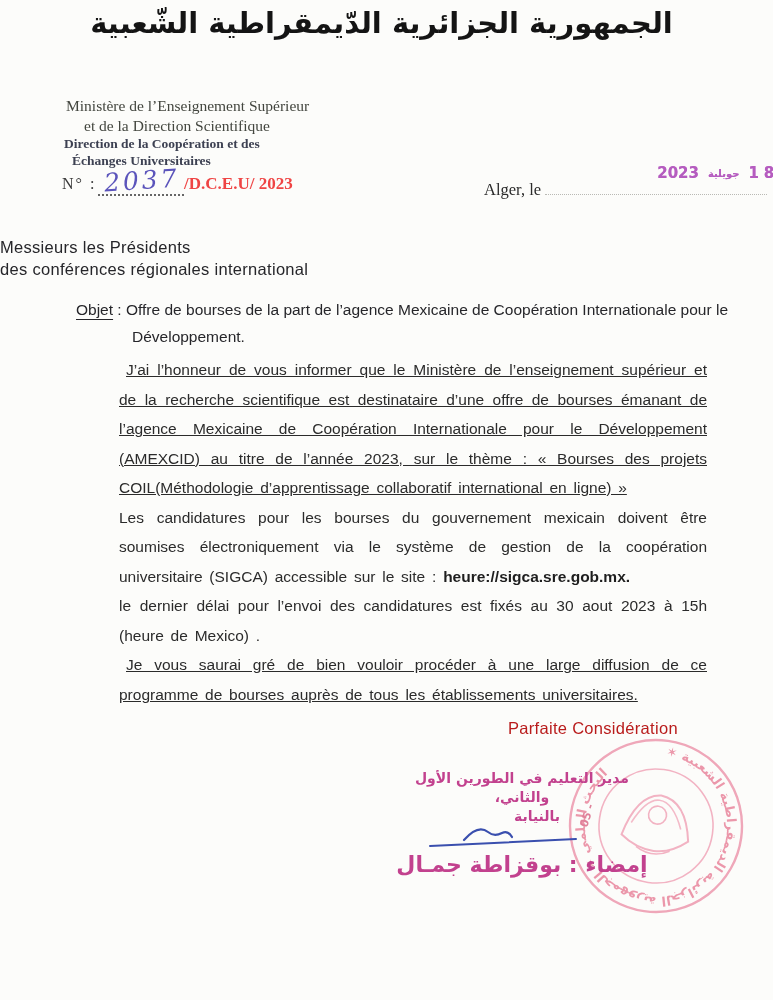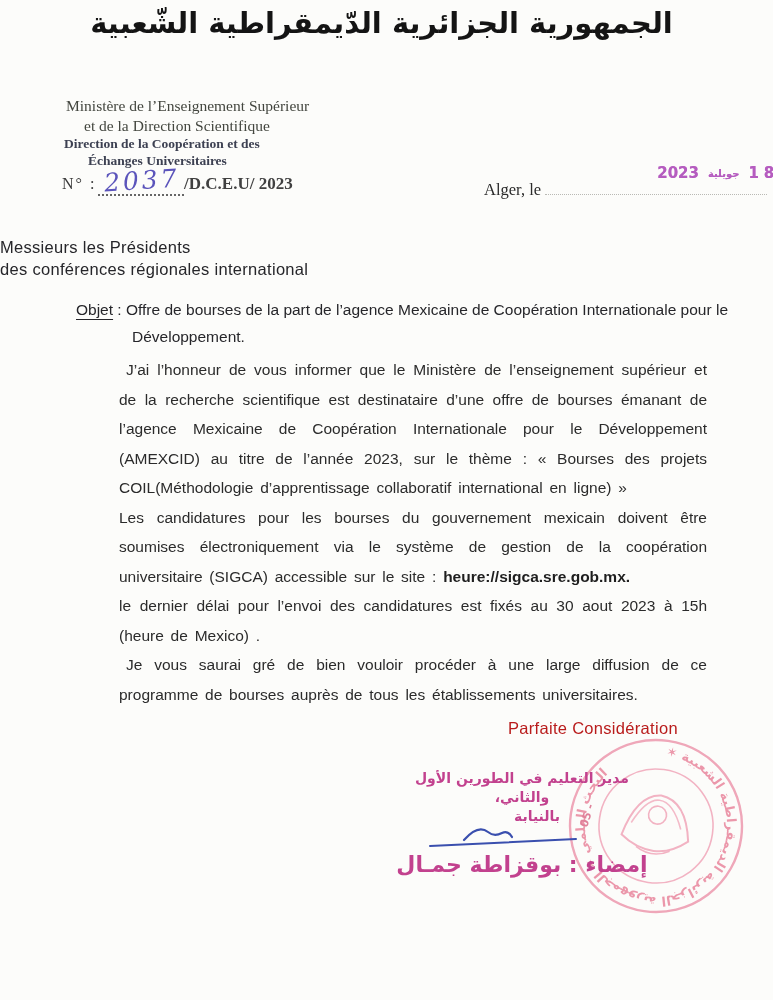--- a/index.html
+++ b/index.html
@@ -19,34 +19,34 @@
   }
   .ministry{
     position:absolute;top:96px;left:66px;
     font-family:"Liberation Serif",serif;font-size:15.5px;color:#43463f;line-height:20px;
   }
   .ministry .l2{padding-left:18px;}
   .direction{
     position:absolute;top:135px;left:64px;
     font-family:"Liberation Serif",serif;font-weight:bold;font-size:13.5px;color:#3d4152;line-height:17px;
   }
-  .direction .l2{padding-left:8px;margin-left:16px;}
+  .direction .l2{padding-left:8px;}
   .refline{
     position:absolute;top:171px;left:62px;
     font-family:"Liberation Serif",serif;font-size:16px;color:#222;white-space:nowrap;
   }
   .ref-prefix{letter-spacing:2px;color:#3a3a3a;}
   .ref-number-wrap{
     display:inline-block;border-bottom:2px dotted #666;padding:0 4px 1px 6px;margin-left:2px;
   }
   .ref-number{
     display:inline-block;font-family:"DejaVu Serif",serif;font-style:italic;
     font-size:25px;color:#5b54bb;letter-spacing:3px;transform:rotate(-4deg);line-height:20px;
   }
-  .ref-suffix{font-weight:bold;font-size:17px;color:#404040;}
+  .ref-suffix{font-weight:bold;font-size:17px;color:#ef4444;}
   .dateline{
     position:absolute;top:176px;left:484px;
     font-family:"Liberation Serif",serif;font-size:16.5px;color:#2b2b2b;white-space:nowrap;
   }
   .dotline{
     display:inline-block;width:222px;border-bottom:1.5px dotted #b9b9b4;
     position:relative;vertical-align:baseline;height:18px;
   }
   .datestamp{
     position:absolute;left:112px;top:-12px;display:flex;align-items:center;gap:9px;
@@ -66,21 +66,21 @@
     position:absolute;top:296px;left:76px;width:634px;
     font-size:15.5px;color:#26262a;line-height:27px;padding-left:56px;text-indent:-56px;
   }
   .subject .lbl{text-decoration:underline;text-underline-offset:4px;}
   
   .body{
     position:absolute;top:355px;left:119px;width:588px;
     font-size:15.5px;color:#2b2b2b;text-align:justify;line-height:29.5px;word-spacing:2.5px;
   }
   .body p{margin:0;}
-  .body .indent{text-indent:7px;}
+  .body .indent{text-indent:7px;text-decoration:underline;}
   .url{font-weight:bold;color:#1e1e1e;}
   
   .closing{
     position:absolute;top:719px;left:508px;
     font-size:16.5px;color:#b91c1c;letter-spacing:.3px;z-index:3;
   }
   .stamp{
     position:absolute;top:731px;left:561px;width:190px;height:190px;
     opacity:.8;transform:rotate(8deg);z-index:1;
   }

